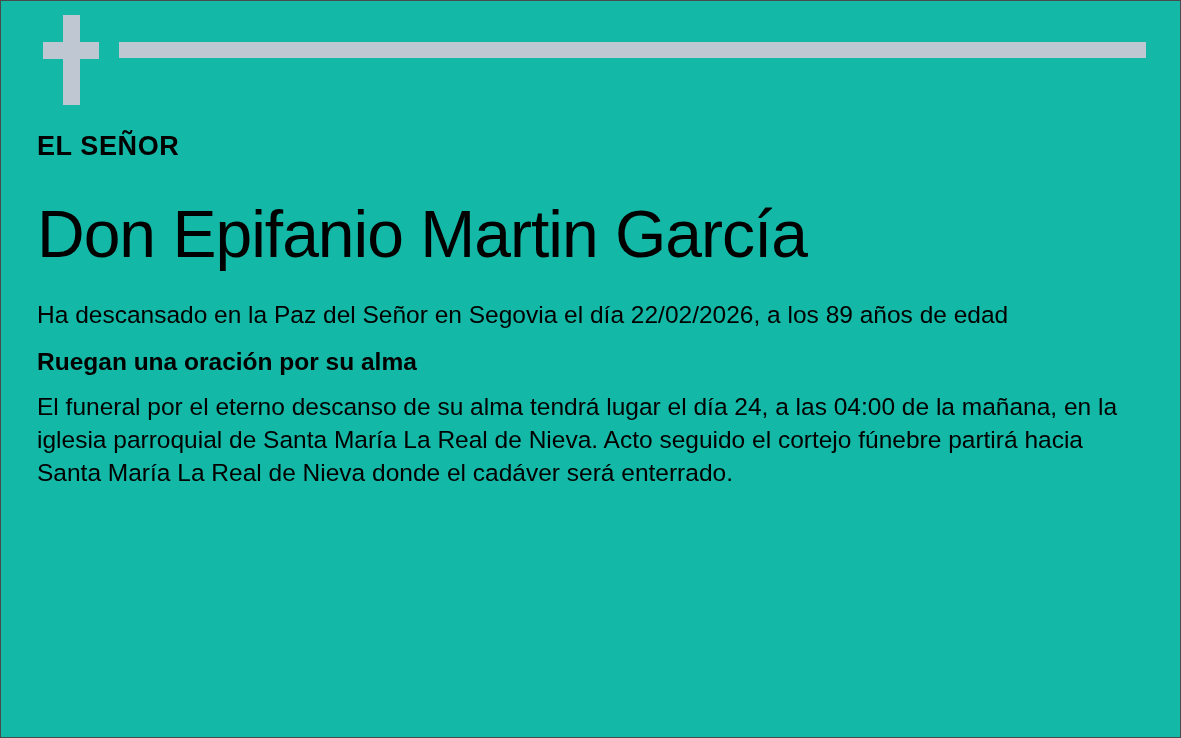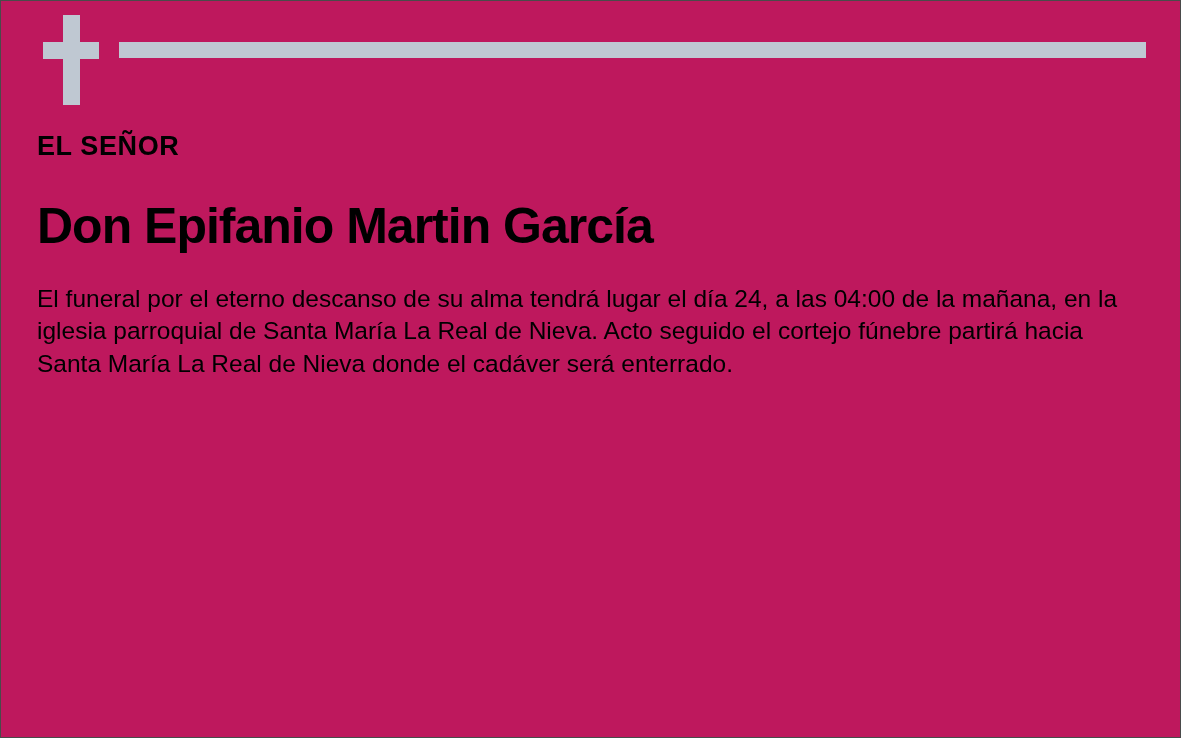--- a/index.html
+++ b/index.html
@@ -14,21 +14,21 @@
     color: #000000;
     overflow: hidden;
   }
   .obituary {
     position: relative;
     box-sizing: border-box;
     width: 1181px;
     height: 738px;
     border: 1px solid #4a4a4a;
     padding: 0;
-    background: #be185d;
+    background: #14b8a6;
   }
   .header-band {
     position: relative;
     height: 118px;
   }
   
   .cross {
     position: absolute;
     left: 42px;
     top: 14px;
@@ -63,22 +63,22 @@
   .content {
     padding: 0 36px;
   }
   .eyebrow {
     font-size: 27px;
     font-weight: bold;
     letter-spacing: 0.6px;
     margin: 12px 0 0 0;
   }
   .deceased-name {
-    font-size: 50px;
-    font-weight: bold;
+    font-size: 66px;
+    font-weight: normal;
     letter-spacing: -1px;
     line-height: 1.05;
     margin: 38px 0 30px 0;
     white-space: nowrap;
   }
   .line {
     font-size: 24.5px;
     line-height: 1.32;
     margin: 0 0 14px 0;
   }
@@ -109,21 +109,23 @@
     </div>
     <div class="rule-bar"></div>
   </div>
 
   <div class="content">
 
     <div class="eyebrow">EL SEÑOR</div>
 
     <h1 class="deceased-name">Don Epifanio Martin García</h1>
 
+    <p class="line">Ha descansado en la Paz del Señor en Segovia el día 22/02/2026, a los 89 años de edad</p>
 
 
 
+    <p class="line bold tight">Ruegan una oración por su alma</p>
 
     <p class="para">El funeral por el eterno descanso de su alma tendrá lugar el día 24, a las 04:00 de la mañana, en la iglesia parroquial de Santa María La Real de Nieva. Acto seguido el cortejo fúnebre partirá hacia Santa María La Real de Nieva donde el cadáver será enterrado.</p>
 
 
   </div>
 </div>
 
 </body></html>

